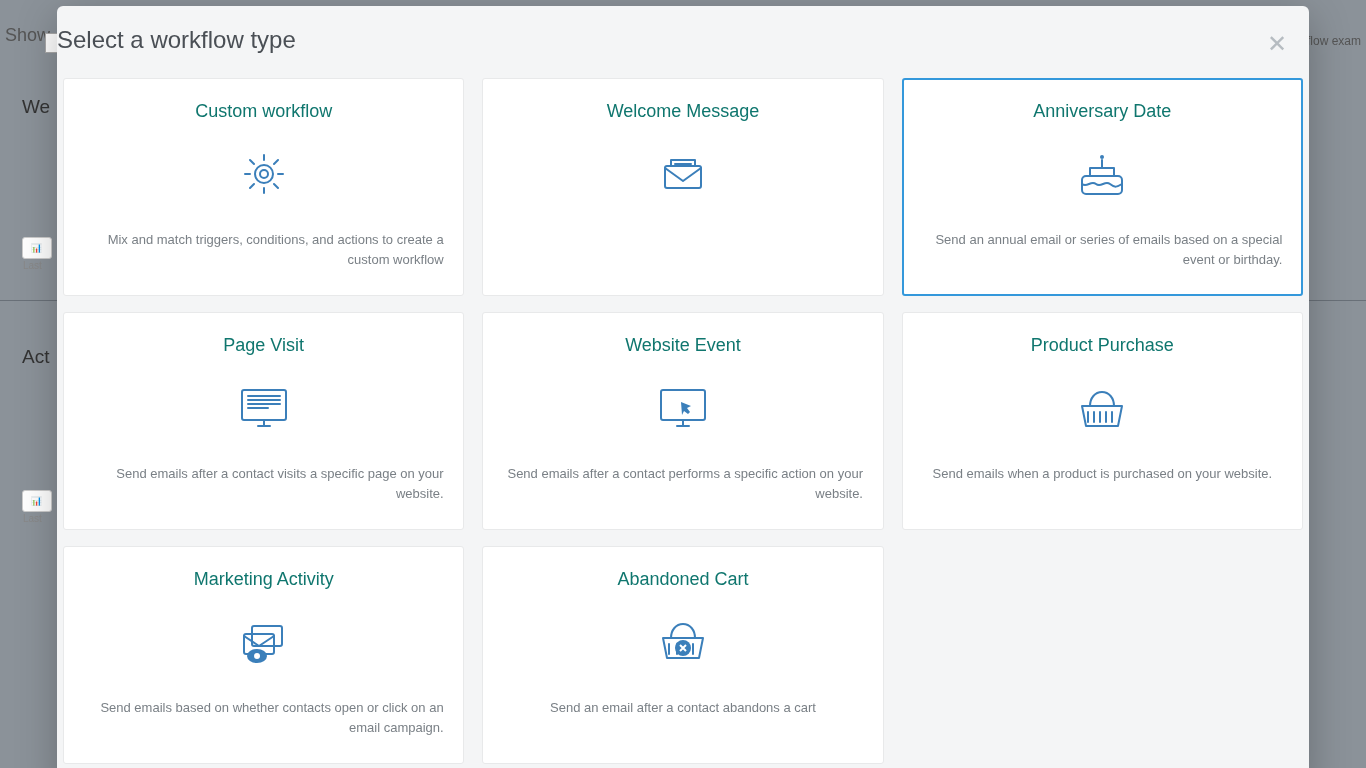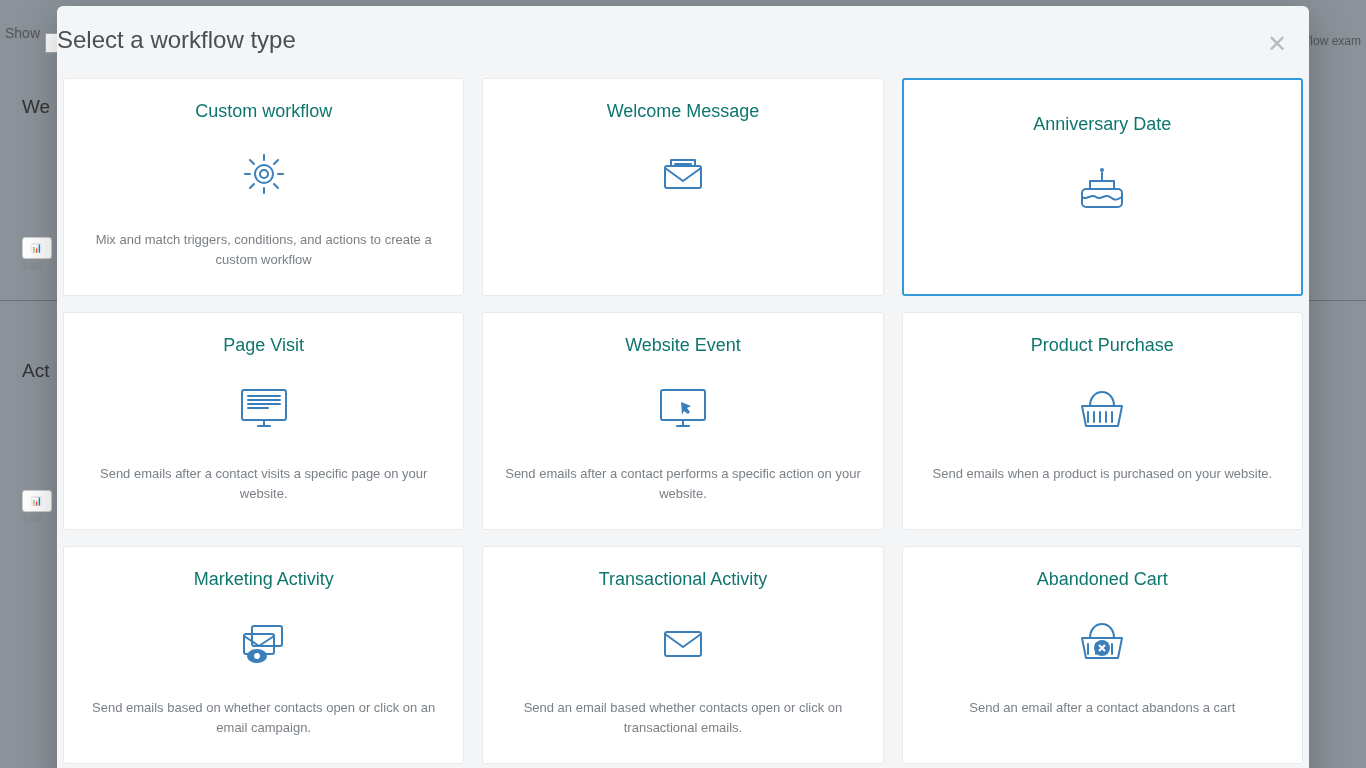--- a/index.html
+++ b/index.html
@@ -6,25 +6,25 @@
     body {
       width: 1366px;
       height: 768px;
       font-family: -apple-system, BlinkMacSystemFont, "Segoe UI", Helvetica, Arial, sans-serif;
       background: #8b9299;
       position: relative;
       overflow: hidden;
     }
     
     .bg-page { position: absolute; inset: 0; filter: none; }
-    .bg-row1 { position: absolute; top: 25px; left: 5px; font-size: 14px; color: #555; }
+    .bg-row1 { position: absolute; top: 25px; left: 5px; font-size: 18px; color: #555; }
     .bg-box { position:absolute; left:45px; top:33px; width: 55px; height: 20px; border:1px solid #aaa; background:#fff;}
     .bg-h { position:absolute; left: 22px; font-size: 19px; color:#333; }
     .bg-h1 { top: 96px; }
-    .bg-h2 { top: 360px; }
+    .bg-h2 { top: 346px; }
     .bg-chip { position:absolute; left:22px; width:30px; height:22px; background:#fff; border:1px solid #ccc; border-radius:3px; font-size:9px; color:#333; text-align:center; line-height:20px;}
     .bg-sub  { position:absolute; left:23px; font-size:10px; color:#888;}
     .bg-chip1{ top:237px; } .bg-sub1{ top:260px;}
     .bg-chip2{ top:490px; } .bg-sub2{ top:513px;}
     .bg-right{ position:absolute; right:5px; top:34px; font-size:12px; color:#555;}
     .bg-hr   { position:absolute; left:0; right:0; top:300px; border-top:1px solid #697078;}
     
     .modal {
       position: absolute;
       left: 57px; right: 57px; top: 6px; bottom: -20px;
@@ -62,24 +62,24 @@
       background: #fff;
       border: 1px solid #e8e9ea;
       border-radius: 3px;
       min-height: 218px;
       display: flex;
       flex-direction: column;
       align-items: center;
       padding: 22px 18px 18px;
       cursor: pointer;
     }
-    .card.selected { border: 2px solid #3498db; padding: 34px 17px 17px; }
+    .card.selected { border: 2px solid #3498db; padding: 21px 17px 17px; }
     .card-title { font-size: 18px; color: #0f766e; margin-bottom: 24px; text-align:center; }
     .card-icon { width: 64px; height: 56px; display:flex; align-items:center; justify-content:center; margin-bottom: 28px; }
-    .card-desc  { font-size: 13px; color: #7a8086; text-align: center; line-height: 1.5; max-width: 360px;}
+    .card-desc  { font-size: 13px; color: #7a8086; text-align: right; line-height: 1.5; max-width: 360px;}
     svg { display:block; }
     .stroke { stroke:#3b7fba; stroke-width:2; fill:none; stroke-linecap:round; stroke-linejoin:round; }
     .fill   { fill:#3b7fba; }
   </style>
 </head>
 <body>
 
 <div class="bg-page">
   <span class="bg-row1">Show</span>
   <span class="bg-box"></span>
@@ -116,20 +116,21 @@
           </svg>
         </div>
       </div>
       <div class="card selected">
         <div class="card-title">Anniversary Date</div>
         <div class="card-icon">
           <svg width="64" height="56" viewBox="0 0 64 56">
             <use href="#ic-cake"></use>
           </svg>
         </div>
+        <div class="card-desc">Send an annual email or series of emails based on a special event or birthday.</div>
       </div>
       <div class="card">
         <div class="card-title">Page Visit</div>
         <div class="card-icon">
           <svg width="64" height="56" viewBox="0 0 64 56">
             <use href="#ic-monitor-page"></use>
           </svg>
         </div>
         <div class="card-desc">Send emails after a contact visits a specific page on your website.</div>
       </div>
@@ -152,29 +153,20 @@
         <div class="card-desc">Send emails when a product is purchased on your website.</div>
       </div>
       <div class="card">
         <div class="card-title">Marketing Activity</div>
         <div class="card-icon">
           <svg width="64" height="56" viewBox="0 0 64 56">
             <use href="#ic-mail-eye"></use>
           </svg>
         </div>
         <div class="card-desc">Send emails based on whether contacts open or click on an email campaign.</div>
-      </div>
-      <div class="card">
-        <div class="card-title">Transactional Activity</div>
-        <div class="card-icon">
-          <svg width="64" height="56" viewBox="0 0 64 56">
-            <use href="#ic-mail-plain"></use>
-          </svg>
-        </div>
-        <div class="card-desc">Send an email based whether contacts open or click on transactional emails.</div>
       </div>
       <div class="card">
         <div class="card-title">Abandoned Cart</div>
         <div class="card-icon">
           <svg width="64" height="56" viewBox="0 0 64 56">
             <use href="#ic-basket-x"></use>
           </svg>
         </div>
         <div class="card-desc">Send an email after a contact abandons a cart</div>
       </div>

